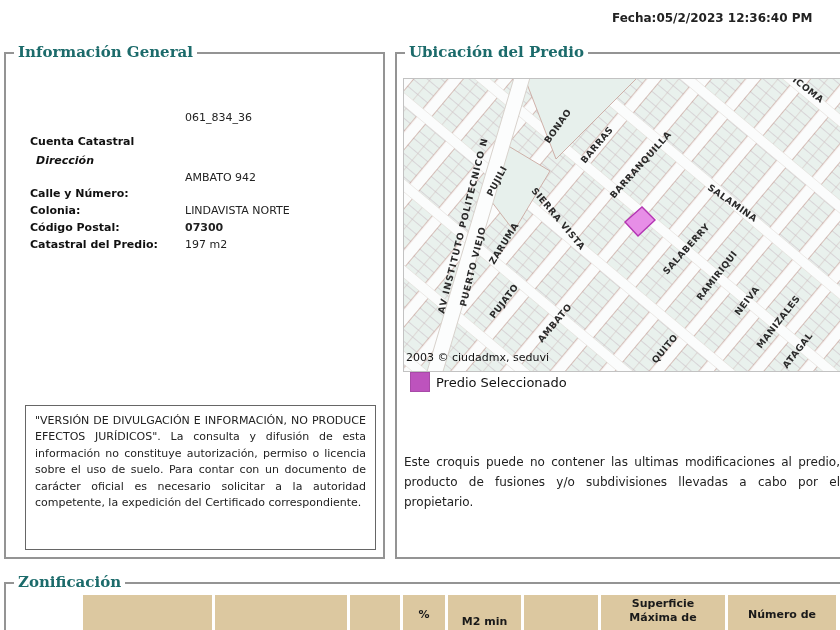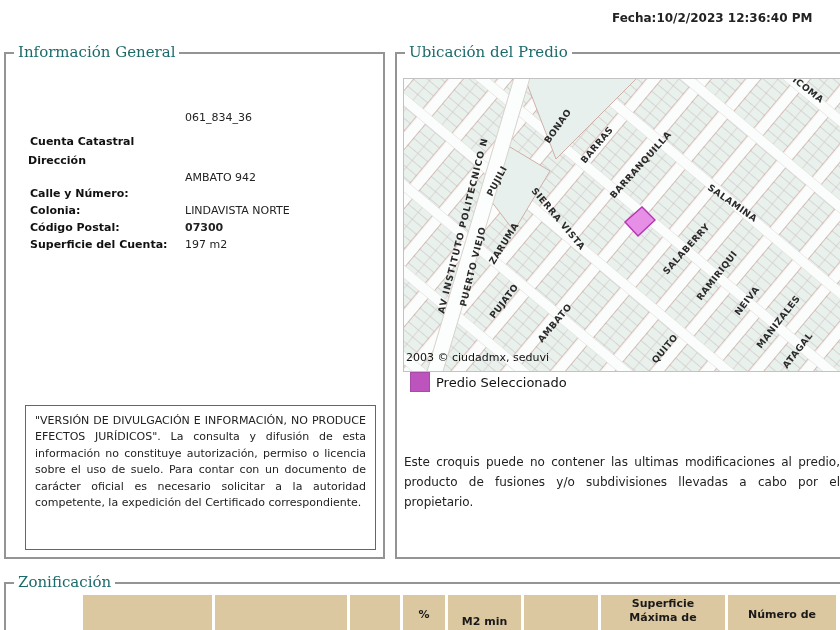--- a/index.html
+++ b/index.html
@@ -9,21 +9,21 @@
   }
   .date{
     position:absolute;top:11px;left:612px;white-space:nowrap;
     font-size:12px;font-weight:bold;color:#222;
   }
   .panel{
     position:absolute;border:2px solid #949494;background:#fff;
   }
   .panel-legend{
     position:absolute;top:-11px;left:8px;background:#fff;padding:0 4px;
-    font-family:"DejaVu Serif",serif;font-weight:normal;font-size:15px;color:#1c6b6b;
+    font-family:"DejaVu Serif",serif;font-weight:bold;font-size:15px;color:#1c6b6b;
     white-space:nowrap;
   }
   #panel-general{left:4px;top:52px;width:377px;height:503px;}
   #panel-ubicacion{left:395px;top:52px;width:500px;height:503px;}
   #panel-zonificacion{left:4px;top:582px;width:980px;height:180px;}
   .lbl{position:absolute;left:24px;font-size:11px;font-weight:bold;color:#111;white-space:nowrap;}
   .val{position:absolute;left:179px;font-size:11px;color:#222;white-space:nowrap;}
 
   .disclaimer{
     position:absolute;left:19px;top:351px;width:331px;height:129px;
@@ -62,40 +62,40 @@
   .zc8{width:108px;padding-top:13px;}
 
   svg text.street{
     font-family:"DejaVu Sans",sans-serif;font-size:9.2px;font-weight:700;
     fill:#2a2a2a;letter-spacing:.4px;
   }
 </style>
 </head>
 <body>
 
-<div class="date">Fecha:10/2/2023 12:36:40 PM</div>
+<div class="date">Fecha:05/2/2023 12:36:40 PM</div>
 
 <div class="panel" id="panel-general">
   <span class="panel-legend">Información General</span>
 
   <span class="lbl" style="top:57px;margin-top:24px;">Cuenta Catastral</span>
   <span class="val" style="top:57px;">061_834_36</span>
 
-  <span class="lbl" style="top:100px;left:22px;">Dirección</span>
+  <span class="lbl" style="top:100px;left:30px;font-style:italic;">Dirección</span>
 
   <span class="lbl" style="top:133px;">Calle y Número:</span>
   <span class="val" style="top:117px;text-align:right;">AMBATO 942</span>
 
   <span class="lbl" style="top:150px;">Colonia:</span>
   <span class="val" style="top:150px;">LINDAVISTA NORTE</span>
 
   <span class="lbl" style="top:167px;">Código Postal:</span>
   <span class="val" style="top:167px;font-weight:bold;">07300</span>
 
-  <span class="lbl" style="top:184px;">Superficie del Cuenta:</span>
+  <span class="lbl" style="top:184px;">Catastral del Predio:</span>
   <span class="val" style="top:184px;">197 m2</span>
 
   <div class="disclaimer">"VERSIÓN DE DIVULGACIÓN E INFORMACIÓN, NO PRODUCE EFECTOS JURÍDICOS". La consulta y difusión de esta información no constituye autorización, permiso o licencia sobre el uso de suelo. Para contar con un documento de carácter oficial es necesario solicitar a la autoridad competente, la expedición del Certificado correspondiente.</div>
 </div>
 
 <div class="panel" id="panel-ubicacion">
   <span class="panel-legend">Ubicación del Predio</span>
 
   <div class="map-wrap">
     <svg width="452" height="292" viewBox="0 0 452 292">

